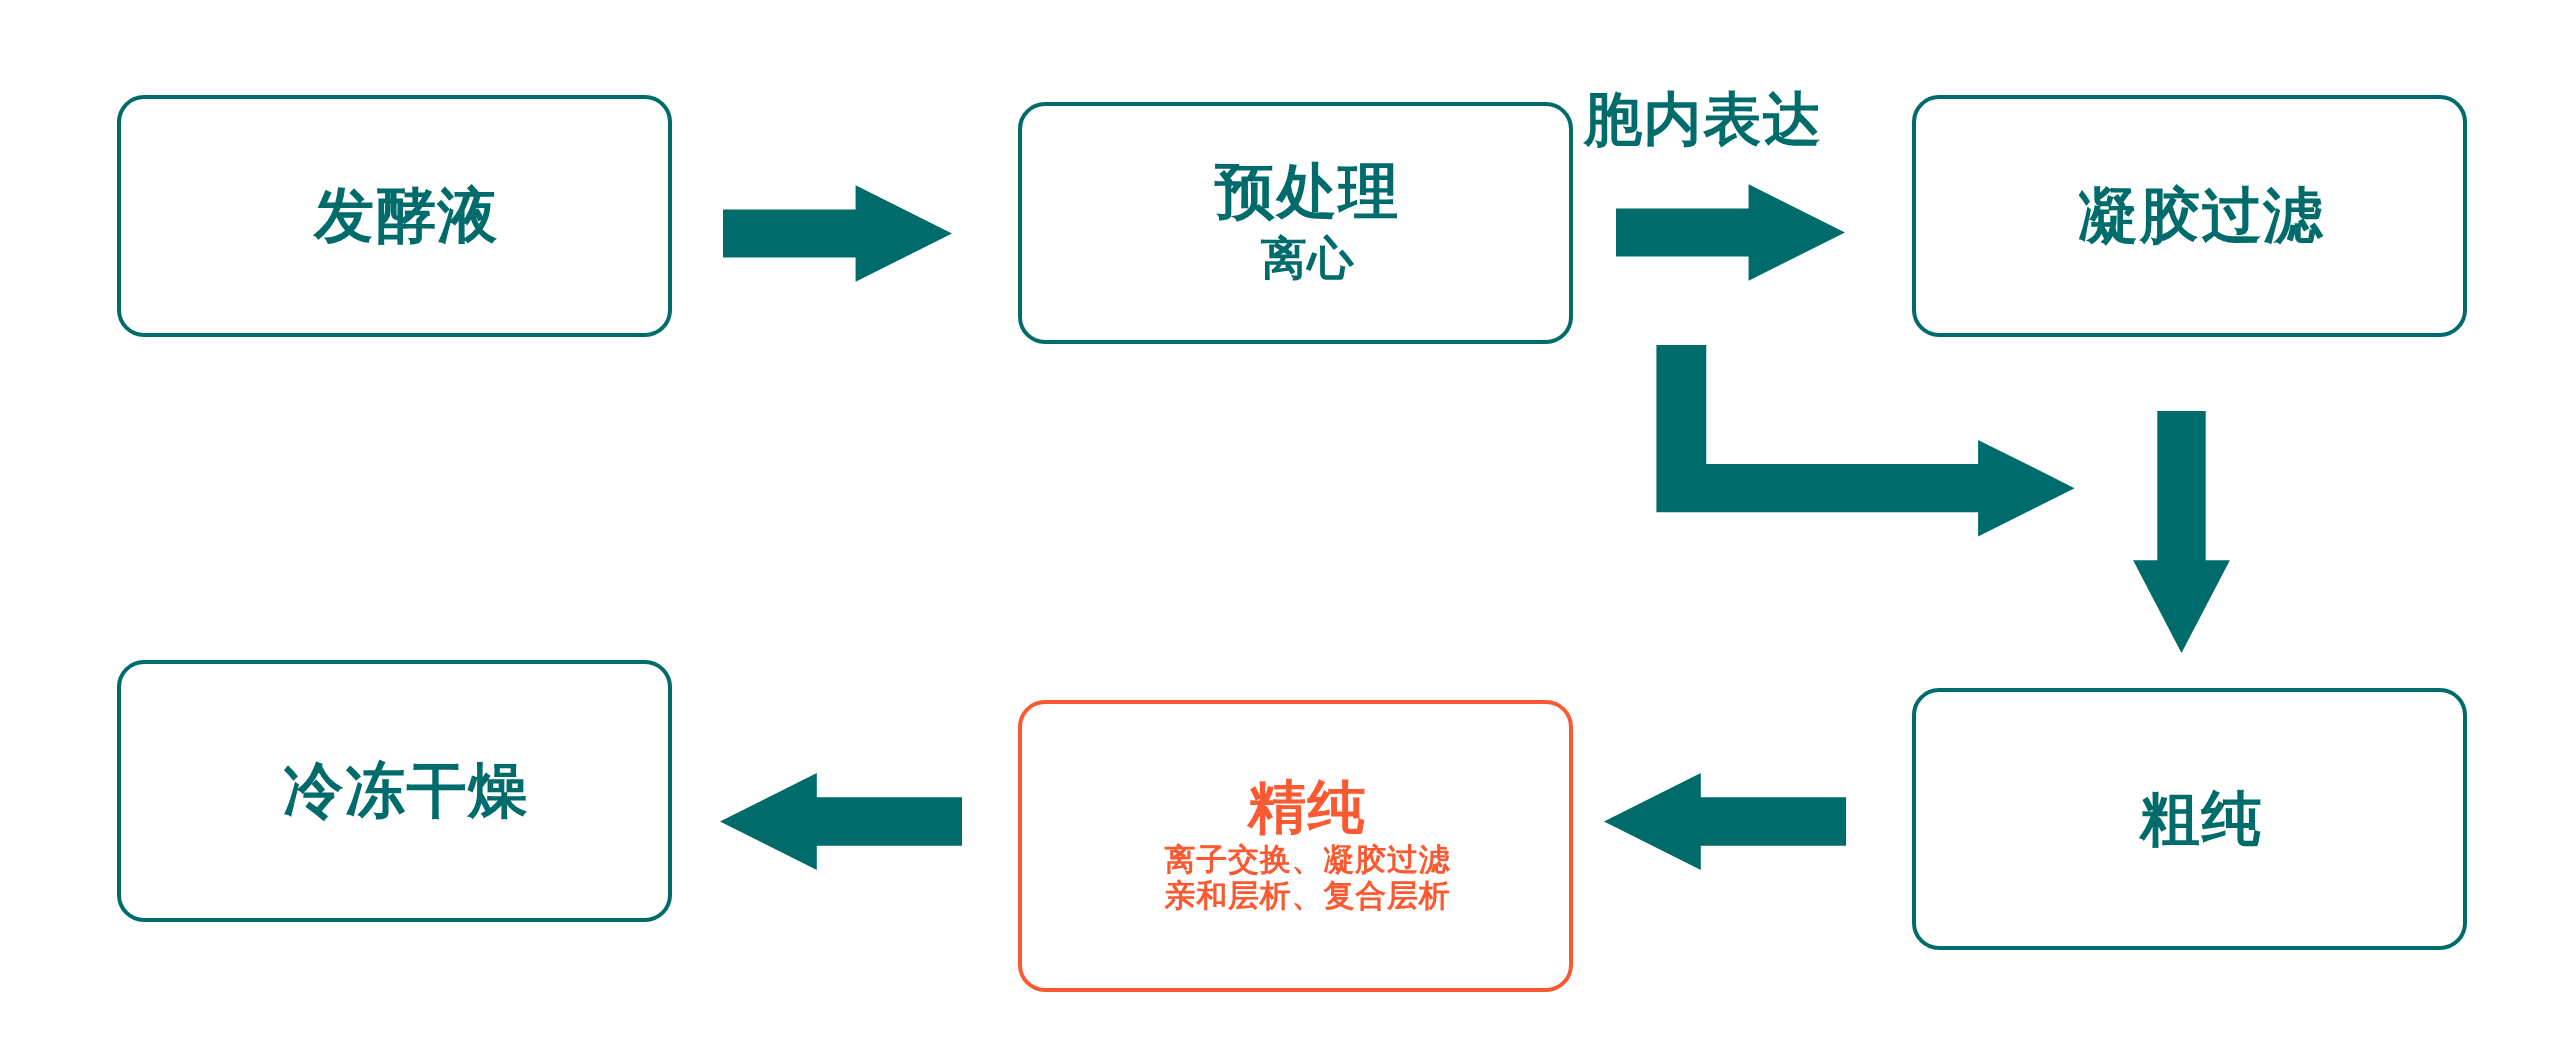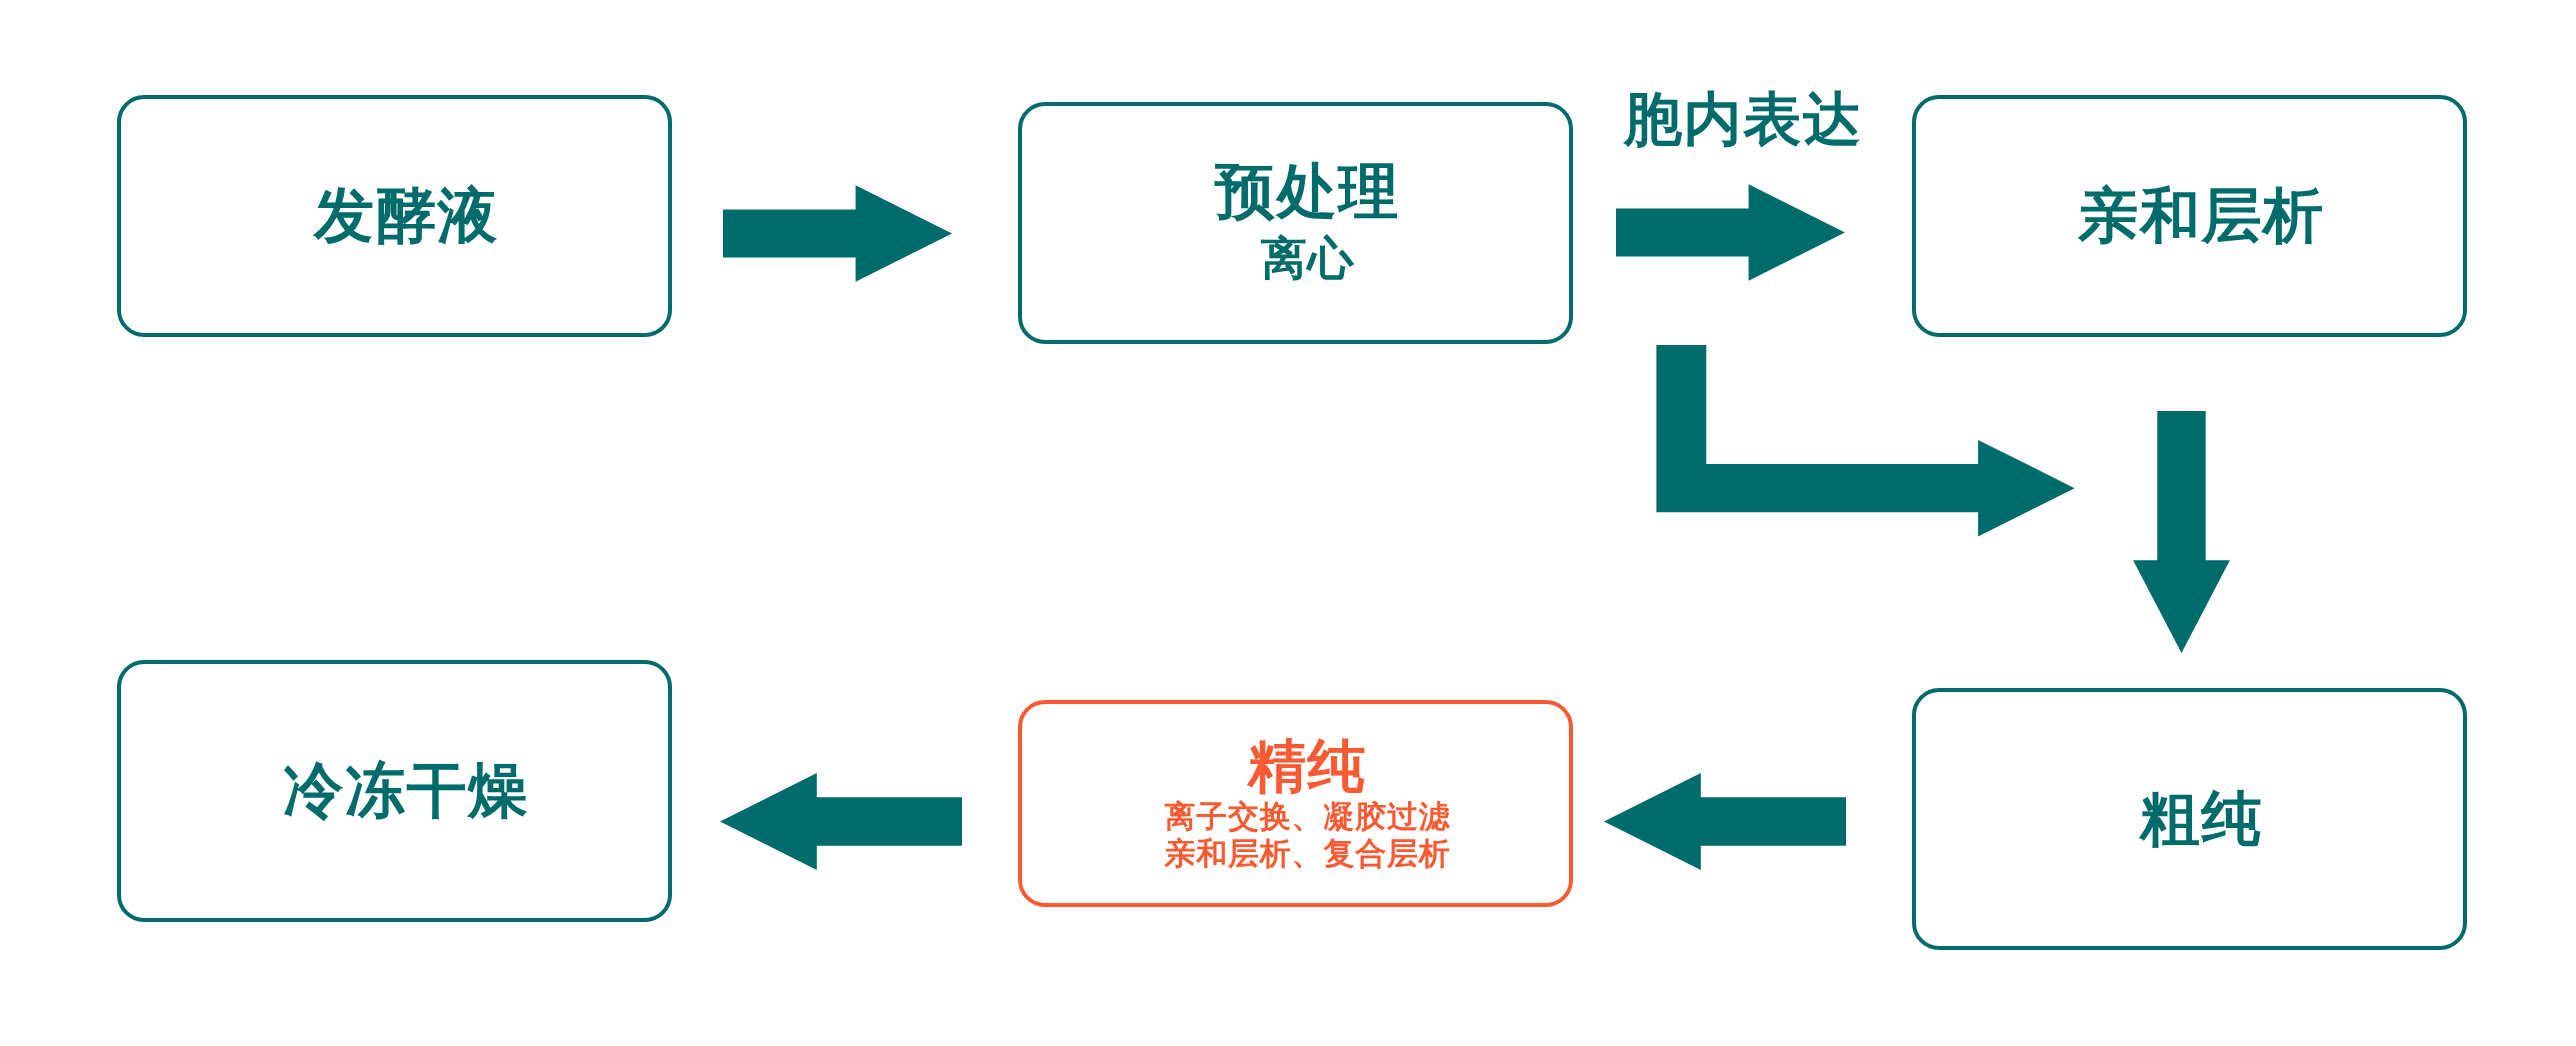--- a/index.html
+++ b/index.html
@@ -89,38 +89,38 @@
   <div class="node" style="left:117px; top:95px; width:555px; height:242px;">
     <div class="node-title">发酵液</div>
   </div>
 
   <div class="node" style="left:1018px; top:102px; width:555px; height:242px;">
     <div class="node-title">预处理</div>
     <div class="node-sub">离心</div>
   </div>
 
   <div class="node" style="left:1912px; top:95px; width:555px; height:242px;">
-    <div class="node-title">亲和层析</div>
+    <div class="node-title">凝胶过滤</div>
   </div>
 
   <div class="node" style="left:117px; top:660px; width:555px; height:262px;">
     <div class="node-title">冷冻干燥</div>
   </div>
 
-  <div class="node accent" style="left:1018px; top:700px; width:555px; height:207px;">
+  <div class="node accent" style="left:1018px; top:700px; width:555px; height:292px;font-family:Liberation Serif, serif;">
     <div class="node-title">精纯</div>
     <div class="node-sub">离子交换、凝胶过滤</div>
     <div class="node-sub" style="margin-top:0;">亲和层析、复合层析</div>
   </div>
 
   <div class="node dense" style="left:1912px; top:688px; width:555px; height:262px;gap:15px;">
     <div class="node-title">粗纯</div>
   </div>
 
-  <div class="edge-label" style="left:1624px; top:90px;">胞内表达</div>
+  <div class="edge-label" style="left:1584px; top:90px;">胞内表达</div>
 
   <div class="arrow" style="left:723px; top:185px; width:229px; height:97px;">
     <svg width="229" height="97" viewBox="0 0 285 120" aria-hidden="true">
       <polygon points="0,30 165,30 165,0 285,60 165,120 165,90 0,90" fill="#006B6B"></polygon>
     </svg>
   </div>
 
   <div class="arrow" style="left:1616px; top:184px; width:229px; height:97px;">
     <svg width="229" height="97" viewBox="0 0 285 120" aria-hidden="true">
       <polygon points="0,30 165,30 165,0 285,60 165,120 165,90 0,90" fill="#006B6B"></polygon>

